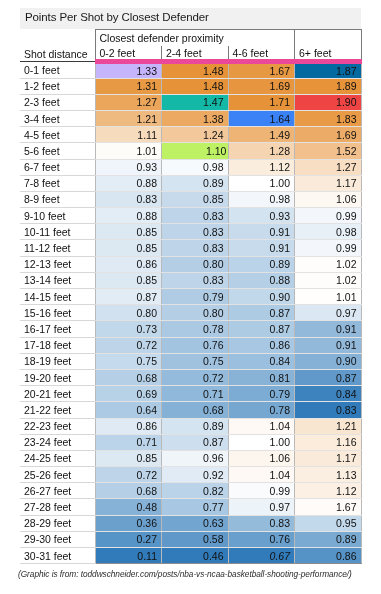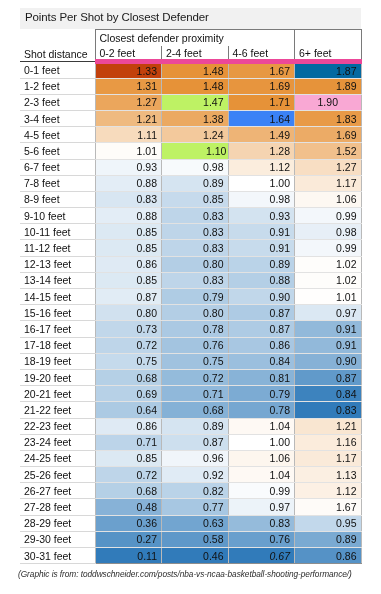--- a/index.html
+++ b/index.html
@@ -170,38 +170,38 @@
           <th class="hdr-rowlabel">Shot distance</th>
           <th class="hdr-col">0-2 feet</th>
           <th class="hdr-col">2-4 feet</th>
           <th class="hdr-col">4-6 feet</th>
           <th class="hdr-col last">6+ feet</th>
         </tr>
       </thead>
       <tbody id="tbody">
           <tr class="firstrow">
             <td class="rowlabel">0-1 feet</td>
-            <td class="val" style="background: #c2410c; margin-top: 27px;">1.33</td>
+            <td class="val" style="background: #c4b5fd; margin-top: 27px;">1.33</td>
             <td class="val" style="background: rgb(230, 146, 56);">1.48</td>
             <td class="val" style="background: rgb(231, 152, 67);">1.67</td>
             <td class="val last" style="background: #0369a1;">1.87</td>
           </tr>
           <tr>
             <td class="rowlabel">1-2 feet</td>
             <td class="val" style="background: rgb(232, 153, 68);">1.31</td>
             <td class="val" style="background: rgb(230, 146, 56);">1.48</td>
             <td class="val" style="background: rgb(231, 149, 62);">1.69</td>
             <td class="val last" style="background: rgb(230, 147, 58);">1.89</td>
           </tr>
           <tr>
             <td class="rowlabel">2-3 feet</td>
             <td class="val" style="background: rgb(235, 166, 92);">1.27</td>
-            <td class="val" style="background: #bef264; margin-top: 8px;">1.47</td>
+            <td class="val" style="background: #14b8a6; margin-top: 8px;">1.47</td>
             <td class="val" style="background: rgb(230, 146, 56);">1.71</td>
-            <td class="val last" style="background: #f9a8d4; text-align: center;">1.90</td>
+            <td class="val last" style="background: #ef4444;">1.90</td>
           </tr>
           <tr>
             <td class="rowlabel">3-4 feet</td>
             <td class="val" style="background: rgb(239, 186, 128);">1.21</td>
             <td class="val" style="background: rgb(235, 169, 97);">1.38</td>
             <td class="val" style="background: #3b82f6;">1.64</td>
             <td class="val last" style="background: rgb(232, 154, 71);">1.83</td>
           </tr>
           <tr>
             <td class="rowlabel">4-5 feet</td>

